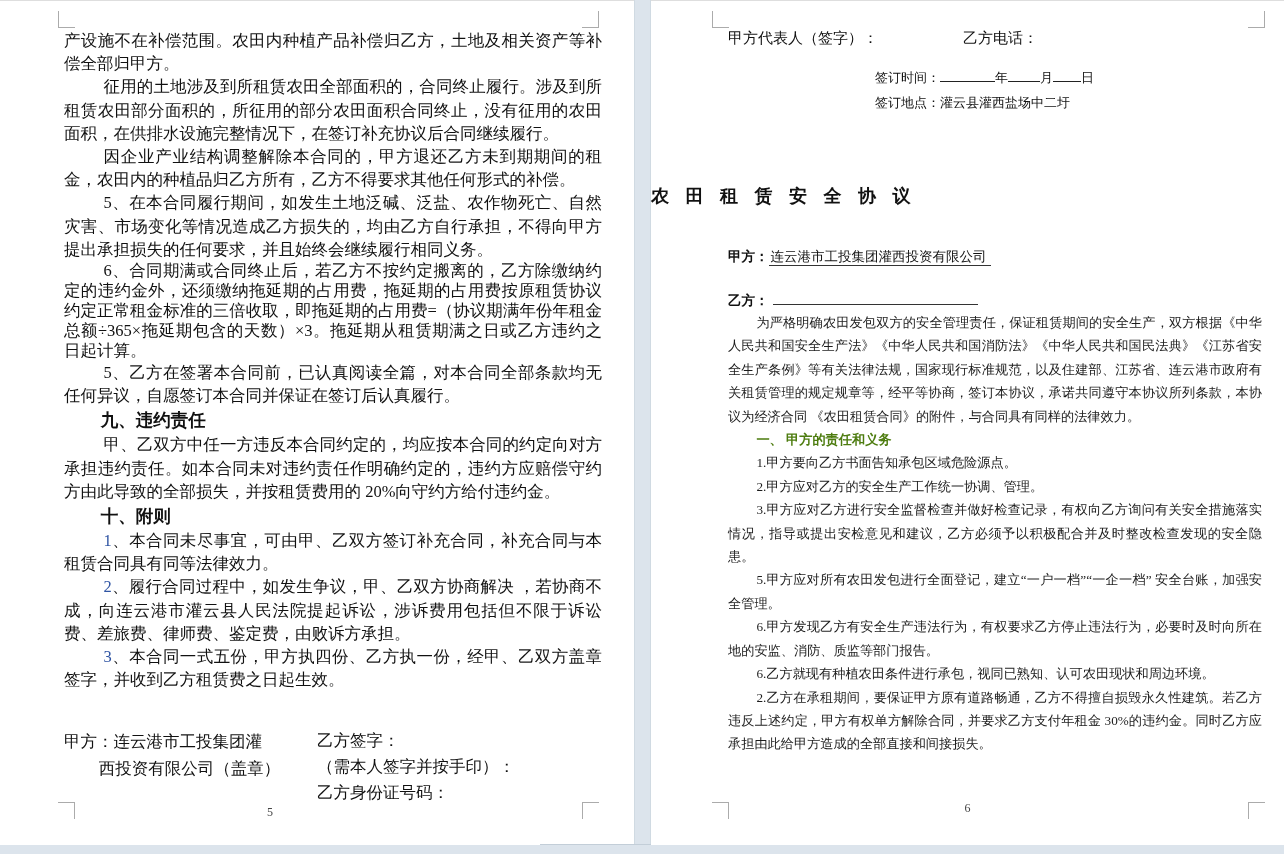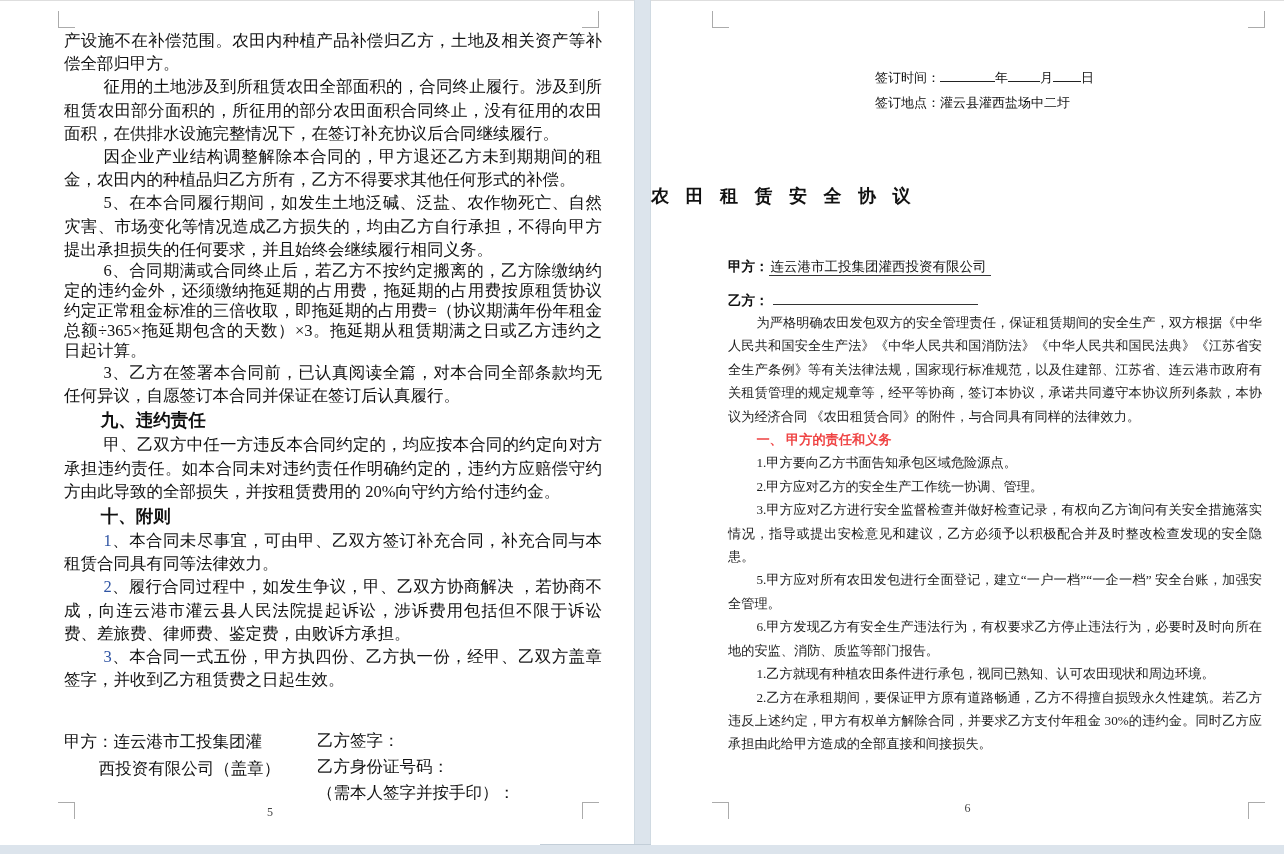--- a/index.html
+++ b/index.html
@@ -43,77 +43,81 @@
   .sign-col-b{position:absolute;left:253px;top:0;width:285px;line-height:26px;}
 
   
   .r-header{position:absolute;left:77px;top:28px;width:534px;font-size:15px;}
   .r-header .phone{position:absolute;left:235px;top:0;}
   .r-time{position:absolute;left:224px;top:64px;font-size:13px;line-height:25px;}
   .blank{display:inline-block;border-bottom:1px solid #222;height:15px;vertical-align:baseline;}
   .blank.y{width:55px;} .blank.m{width:32px;} .blank.d{width:28px;}
   .r-title{position:absolute;left:0;top:183px;width:100%;text-align:left;font-size:18px;font-weight:bold;letter-spacing:6px;}
   .r-party{position:absolute;left:77px;width:534px;font-size:13.5px;}
-  .r-party.a{top:257px;} .r-party.b{top:288px;}
+  .r-party.a{top:247px;} .r-party.b{top:288px;}
   .r-party .lbl{font-weight:bold;}
   .r-party .val{border-bottom:1px solid #333;padding:0 4px 1px 2px;}
   .r-party .blank-b{display:inline-block;width:205px;border-bottom:1px solid #333;height:15px;vertical-align:baseline;margin-left:4px;}
   .r-body{position:absolute;left:77px;top:310px;width:534px;font-size:13.2px;line-height:23.4px;text-align:justify;color:#1c1c1c;}
   .r-body p{margin:0;text-indent:2.15em;}
-  .r-body p.sec{font-weight:bold;color:#ef4444;}
+  .r-body p.sec{font-weight:bold;color:#4d7c0f;}
 </style>
 </head>
 <body>
 
 <div class="top-hairline"></div>
 <div class="page-gap"></div>
 <div class="bottom-bar"></div>
 
 <div class="page left">
   <div class="mark tl t l"></div>
   <div class="mark tr t r"></div>
   <div class="mark bl b l"></div>
   <div class="mark br b r"></div>
 
   <div class="left-body">
     <p class="cont">产设施不在补偿范围。农田内种植产品补偿归乙方，土地及相关资产等补偿全部归甲方。</p>
     <p>征用的土地涉及到所租赁农田全部面积的，合同终止履行。涉及到所租赁农田部分面积的，所征用的部分农田面积合同终止，没有征用的农田面积，在供排水设施完整情况下，在签订补充协议后合同继续履行。</p>
     <p>因企业产业结构调整解除本合同的，甲方退还乙方未到期期间的租金，农田内的种植品归乙方所有，乙方不得要求其他任何形式的补偿。</p>
     <p>5、在本合同履行期间，如发生土地泛碱、泛盐、农作物死亡、自然灾害、市场变化等情况造成乙方损失的，均由乙方自行承担，不得向甲方提出承担损失的任何要求，并且始终会继续履行相同义务。</p>
     <p class="loose">6、合同期满或合同终止后，若乙方不按约定搬离的，乙方除缴纳约定的违约金外，还须缴纳拖延期的占用费，拖延期的占用费按原租赁协议约定正常租金标准的三倍收取，即拖延期的占用费=（协议期满年份年租金总额÷365×拖延期包含的天数）×3。拖延期从租赁期满之日或乙方违约之日起计算。</p>
-    <p>3、乙方在签署本合同前，已认真阅读全篇，对本合同全部条款均无任何异议，自愿签订本合同并保证在签订后认真履行。</p>
+    <p>5、乙方在签署本合同前，已认真阅读全篇，对本合同全部条款均无任何异议，自愿签订本合同并保证在签订后认真履行。</p>
     <h3>九、违约责任</h3>
     <p>甲、乙双方中任一方违反本合同约定的，均应按本合同的约定向对方承担违约责任。如本合同未对违约责任作明确约定的，违约方应赔偿守约方由此导致的全部损失，并按租赁费用的 20%向守约方给付违约金。</p>
     <h3>十、附则</h3>
     <p><span class="blue-num">1</span><span>、本合同未尽事宜，可由甲、乙双方签订补充合同，补充合同与本租赁合同具有同等法律效力。</span></p>
     <p><span class="blue-num">2</span><span>、履行合同过程中，如发生争议，甲、乙双方协商解决 ，若协商不成，向连云港市灌云县人民法院提起诉讼，涉诉费用包括但不限于诉讼费、差旅费、律师费、鉴定费，由败诉方承担。</span></p>
     <p><span class="blue-num">3</span><span>、本合同一式五份，甲方执四份、乙方执一份，经甲、乙双方盖章签字，并收到乙方租赁费之日起生效。</span></p>
   </div>
 
   <div class="left-sign">
     <div class="sign-col-a">
       <div class="l1">甲方：连云港市工投集团灌</div>
       <div class="l2">西投资有限公司（盖章）</div>
     </div>
     <div class="sign-col-b">
       <div>乙方签字：</div>
+      <div>（需本人签字并按手印）：</div>
       <div>乙方身份证号码：</div>
-      <div>（需本人签字并按手印）：</div>
     </div>
   </div>
 
   <div class="pgnum">5</div>
 </div>
 
 <div class="page right">
   <div class="mark tl t l"></div>
   <div class="mark tr t r"></div>
   <div class="mark bl b l"></div>
   <div class="mark br b r"></div>
 
+  <div class="r-header">
+    <span>甲方代表人（签字）：</span>
+    <span class="phone">乙方电话：</span>
+  </div>
 
   <div class="r-time">
     <div>
       <span>签订时间：</span><span class="blank y"></span><span>年</span><span class="blank m"></span><span>月</span><span class="blank d"></span><span>日</span>
     </div>
     <div>
       <span>签订地点：</span><span>灌云县灌西盐场中二圩</span>
     </div>
   </div>
 
@@ -127,18 +131,18 @@
   </div>
 
   <div class="r-body">
     <p>为严格明确农田发包双方的安全管理责任，保证租赁期间的安全生产，双方根据《中华人民共和国安全生产法》《中华人民共和国消防法》《中华人民共和国民法典》《江苏省安全生产条例》等有关法律法规，国家现行标准规范，以及住建部、江苏省、连云港市政府有关租赁管理的规定规章等，经平等协商，签订本协议，承诺共同遵守本协议所列条款，本协议为经济合同 《农田租赁合同》的附件，与合同具有同样的法律效力。</p>
     <p class="sec">一、 甲方的责任和义务</p>
     <p>1.甲方要向乙方书面告知承包区域危险源点。</p>
     <p>2.甲方应对乙方的安全生产工作统一协调、管理。</p>
     <p>3.甲方应对乙方进行安全监督检查并做好检查记录，有权向乙方询问有关安全措施落实情况，指导或提出安检意见和建议，乙方必须予以积极配合并及时整改检查发现的安全隐患。</p>
     <p>5.甲方应对所有农田发包进行全面登记，建立“一户一档”“一企一档” 安全台账，加强安全管理。</p>
     <p>6.甲方发现乙方有安全生产违法行为，有权要求乙方停止违法行为，必要时及时向所在地的安监、消防、质监等部门报告。</p>
-    <p>1.乙方就现有种植农田条件进行承包，视同已熟知、认可农田现状和周边环境。</p>
+    <p>6.乙方就现有种植农田条件进行承包，视同已熟知、认可农田现状和周边环境。</p>
     <p>2.乙方在承租期间，要保证甲方原有道路畅通，乙方不得擅自损毁永久性建筑。若乙方违反上述约定，甲方有权单方解除合同，并要求乙方支付年租金 30%的违约金。同时乙方应承担由此给甲方造成的全部直接和间接损失。</p>
   </div>
 
   <div class="pgnum">6</div>
 </div>
 
 </body></html>

